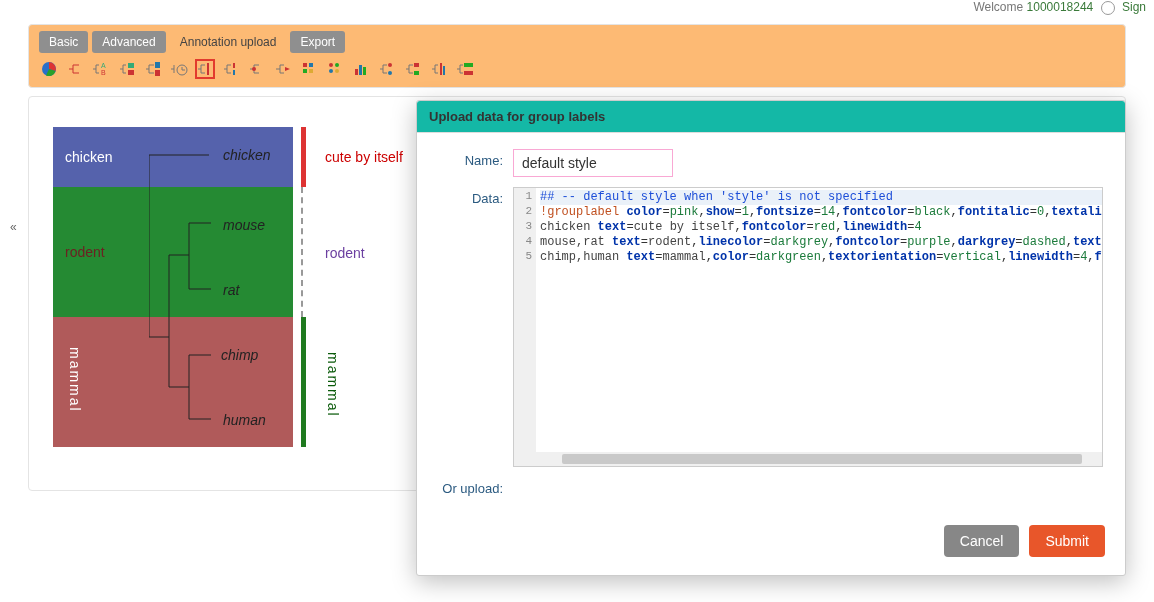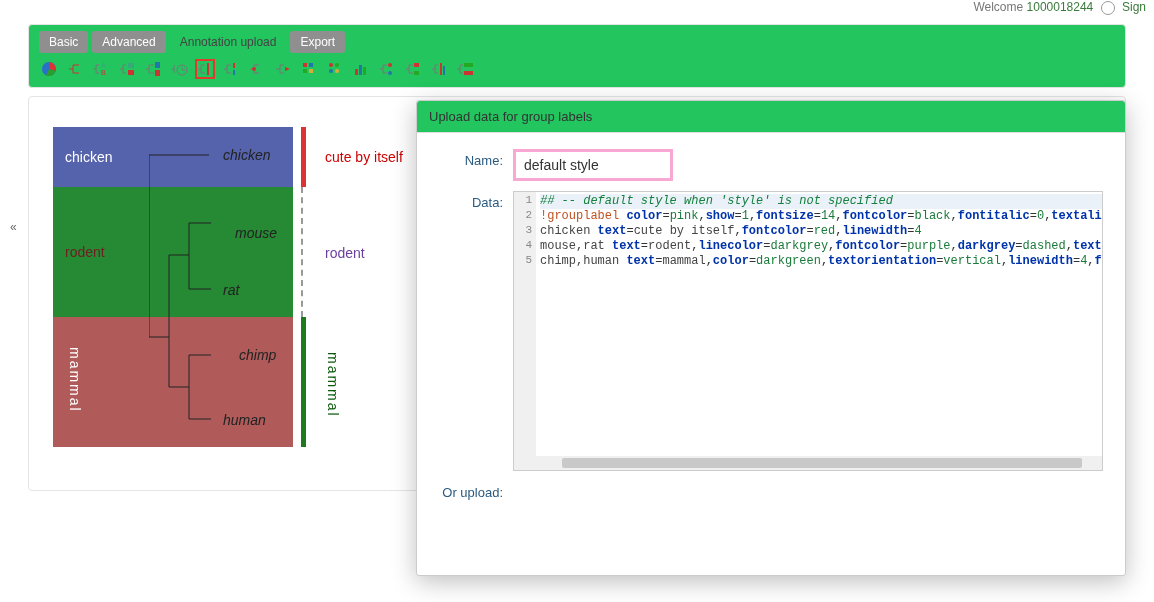--- a/index.html
+++ b/index.html
@@ -3,73 +3,73 @@
 <meta charset="utf-8">
 <style>
 * { box-sizing: border-box; margin: 0; padding: 0; }
 body { font-family: Arial, sans-serif; font-size: 13px; background: #fff; color: #333; width: 1154px; height: 602px; overflow: hidden; position: relative; }
 
 .topbar { height: 18px; text-align: right; padding-right: 8px; font-size: 12px; color: #777; }
 .topbar .uid { color: #3a7a3a; }
 .topbar .globe { display: inline-block; width: 14px; height: 14px; border: 1px solid #999; border-radius: 50%; vertical-align: middle; margin: 0 4px; }
 .topbar .sign { color: #3a7a3a; }
 
-.tab-area { background: #22c55e; border: 1px solid #e4e4e4; border-radius: 4px; margin: 6px 28px 0 28px; padding: 6px 10px 8px 10px; }
+.tab-area { background: #fdba74; border: 1px solid #e4e4e4; border-radius: 4px; margin: 6px 28px 0 28px; padding: 6px 10px 8px 10px; }
 .tabrow { display: flex; gap: 4px; align-items: center; margin-bottom: 6px; }
 .tab { padding: 4px 10px; border-radius: 3px; background: #8f8f8f; color: #fff; font-size: 12px; }
 .tab.plain { background: transparent; color: #444; }
 .iconrow { display: flex; gap: 6px; align-items: center; }
 .ticon { width: 20px; height: 20px; display: flex; align-items: center; justify-content: center; }
 .hl { border: 2px solid #e23b2e; }
 
 .collapse-handle { position: absolute; left: 10px; top: 220px; font-size: 12px; color: #666; }
 
 .canvas-wrap { border: 1px solid #e4e4e4; border-radius: 4px; margin: 8px 28px 0 28px; padding: 0; height: 395px; position: relative; background: #fff; }
 .tree { position: absolute; left: 24px; top: 30px; width: 360px; }
 .block { position: absolute; color: #fff; font-size: 14px; display: flex; align-items: center; padding-left: 12px; }
 .block.chicken { background: #5562ac; left: 0; top: 0; width: 240px; height: 60px; }
 .block.rodent  { background: #258a33; left: 0; top: 60px; width: 240px; height: 130px; color: #6b2222; }
 .block.mammal  { background: #b05a5a; left: 0; top: 190px; width: 240px; height: 130px; }
 .mammal-text { writing-mode: vertical-rl; color: #fff; position: absolute; left: 14px; top: 30px; letter-spacing: 2px; }
 
 .leaf { position: absolute; font-style: italic; color: #222; font-size: 14px; }
 .leaf.ck { left: 170px; top: 20px; }
-.leaf.ms { left: 170px; top: 98px; margin-left: 12px; }
+.leaf.ms { left: 170px; top: 90px; }
 .leaf.rt { left: 170px; top: 155px; }
-.leaf.cp { left: 186px; top: 220px; }
+.leaf.cp { left: 168px; top: 220px; }
 .leaf.hm { left: 170px; top: 285px; }
 
 .dend { position: absolute; left: 96px; top: 0; }
 .dend line { stroke: #222; stroke-width: 1; }
 
 .strip { position: absolute; left: 248px; width: 5px; }
 .strip.red   { top: 0;   height: 60px;  background: #d33; }
 .strip.grey  { top: 60px;  height: 130px; border-left: 2px dashed #999; background: transparent; }
 .strip.green { top: 190px; height: 130px; background: #1f7a1f; }
 
 .rlabel { position: absolute; left: 272px; font-size: 14px; }
 .rlabel.cute { top: 22px; color: #c00; }
 .rlabel.rod  { top: 118px; color: #6b3fa0; }
 .rlabel.mam  { top: 225px; color: #0a5a0a; writing-mode: vertical-rl; letter-spacing: 2px; }
 
 .dialog { position: absolute; left: 416px; top: 100px; width: 710px; height: 476px; background: #fff; border: 1px solid #ccc; border-radius: 3px; box-shadow: 0 6px 24px rgba(0,0,0,.25); }
-.dlg-head { background: #22c55e; border-bottom: 1px solid #ddd; padding: 8px 12px; font-size: 13px; color: #333; border-radius: 3px 3px 0 0; }
+.dlg-head { background: #14b8a6; border-bottom: 1px solid #ddd; padding: 8px 12px; font-size: 13px; color: #333; border-radius: 3px 3px 0 0; font-weight: bold; }
 .dlg-body { padding: 16px 22px 10px 22px; }
 .frow { display: flex; margin-bottom: 10px; }
 .flab { width: 74px; text-align: right; padding-right: 10px; color: #2b5a80; font-size: 13px; padding-top: 4px; }
 .fval { flex: 1; }
-.txt-in { border: 3px solid #f9a8d4; padding: 5px 8px; font-size: 14px; width: 160px; color: #333; }
+.txt-in { border: 1px solid #f9a8d4; padding: 5px 8px; font-size: 14px; width: 160px; color: #333; }
 
 .code-wrap { border: 1px solid #ccc; height: 280px; position: relative; overflow: hidden; font-family: "Courier New", monospace; font-size: 12px; }
 .gutter { position: absolute; left: 0; top: 0; bottom: 0; width: 22px; background: #f0f0f0; text-align: right; color: #888; padding-top: 2px; }
 .gutter div { height: 15px; padding-right: 4px; font-size: 11px; }
 .code-lines { position: absolute; left: 26px; top: 2px; right: 0; white-space: nowrap; }
 .code-lines .ln { height: 15px; }
 .ln.hl-line { background: #eaf1f9; }
-.cmt { color: #15803d; font-style: italic; }
+.cmt { color: #1d4ed8; }
 .dir { color: #c05020; }
 .kw { color: #0033aa; font-weight: bold; }
 .val { color: #1a7a3a; }
 .num { color: #1a7a3a; }
 .txt { color: #444; }
 .code-scroll { position: absolute; left: 22px; right: 0; bottom: 0; height: 14px; background: #f0f0f0; }
 .code-scroll .thumb { position: absolute; left: 26px; top: 2px; width: 520px; height: 10px; background: #c9c9c9; border-radius: 2px; }
 
 .filebtn { border: 1px solid #888; background: #efefef; padding: 2px 8px; font-size: 12px; }
 .no-file { font-size: 12px; color: #555; margin-left: 2px; }
@@ -289,13 +289,17 @@
           <div class="code-scroll">
               <div class="thumb"></div>
             </div>
         </div>
       </div>
     </div>
     <div class="frow">
       <div class="flab">Or upload:</div>
     </div>
   </div>
+  <div class="dlg-foot">
+    <div class="btn cancel">Cancel</div>
+    <div class="btn submit">Submit</div>
+  </div>
 </div>
 
 </body></html>

